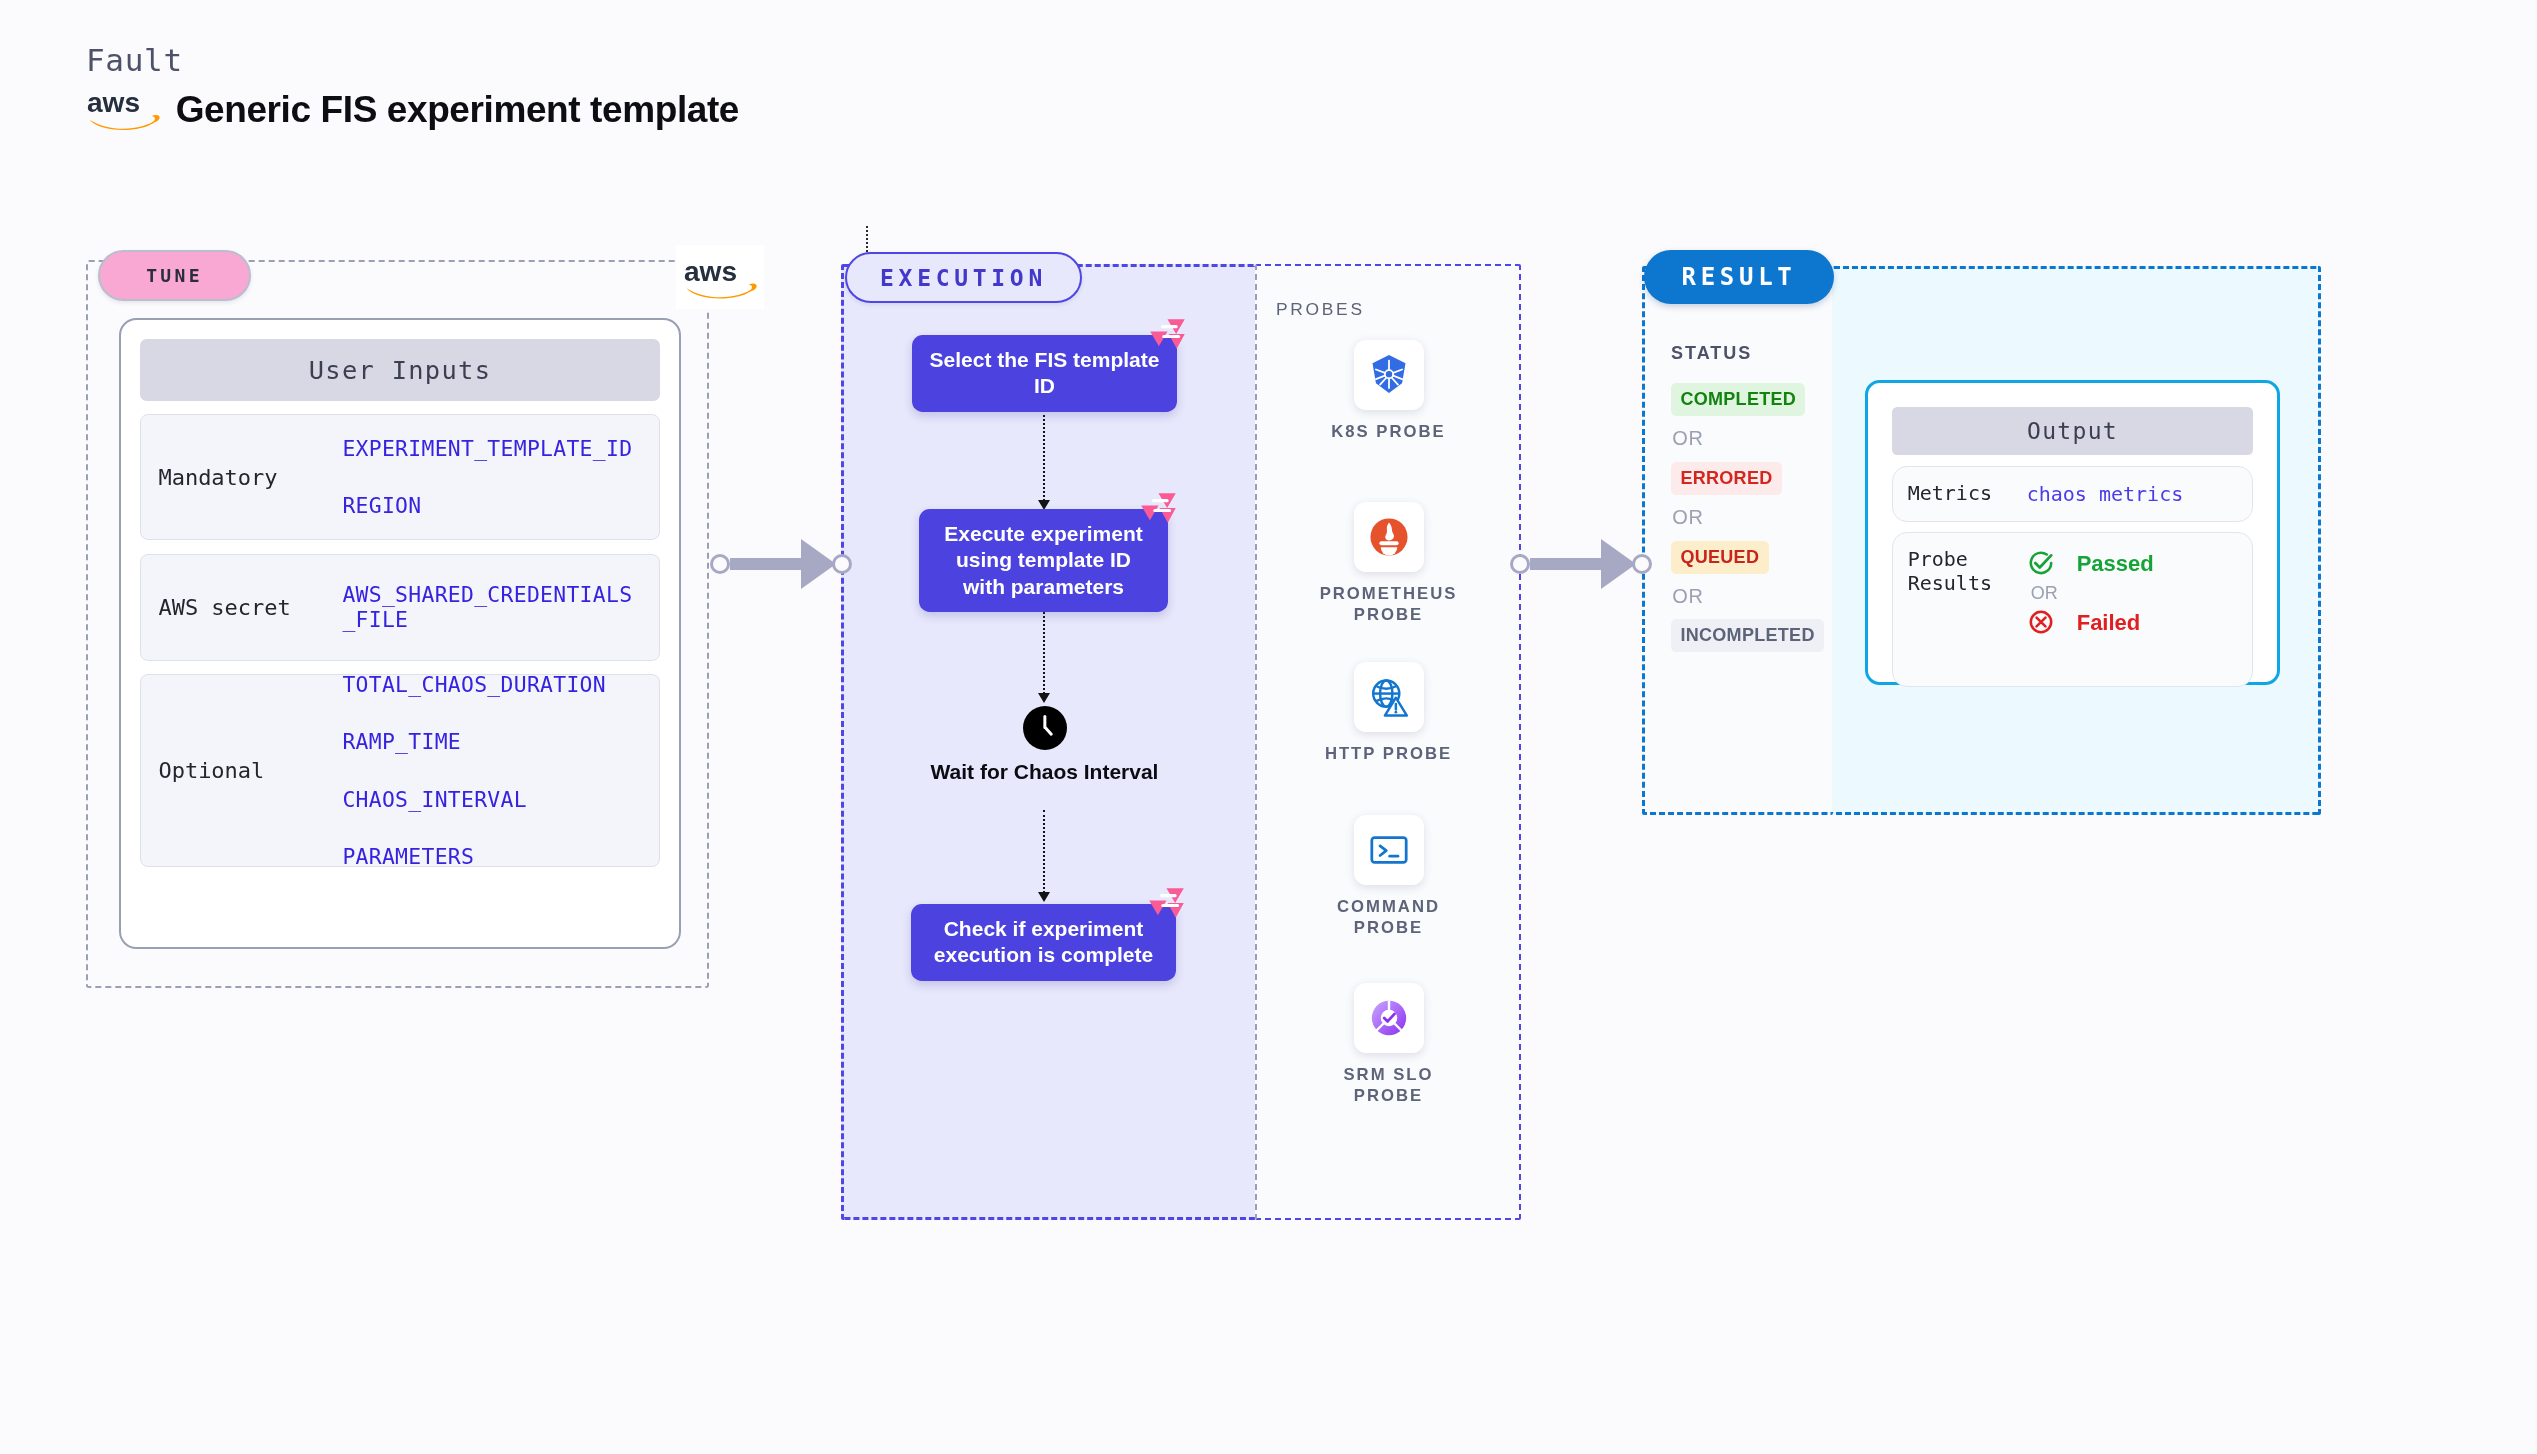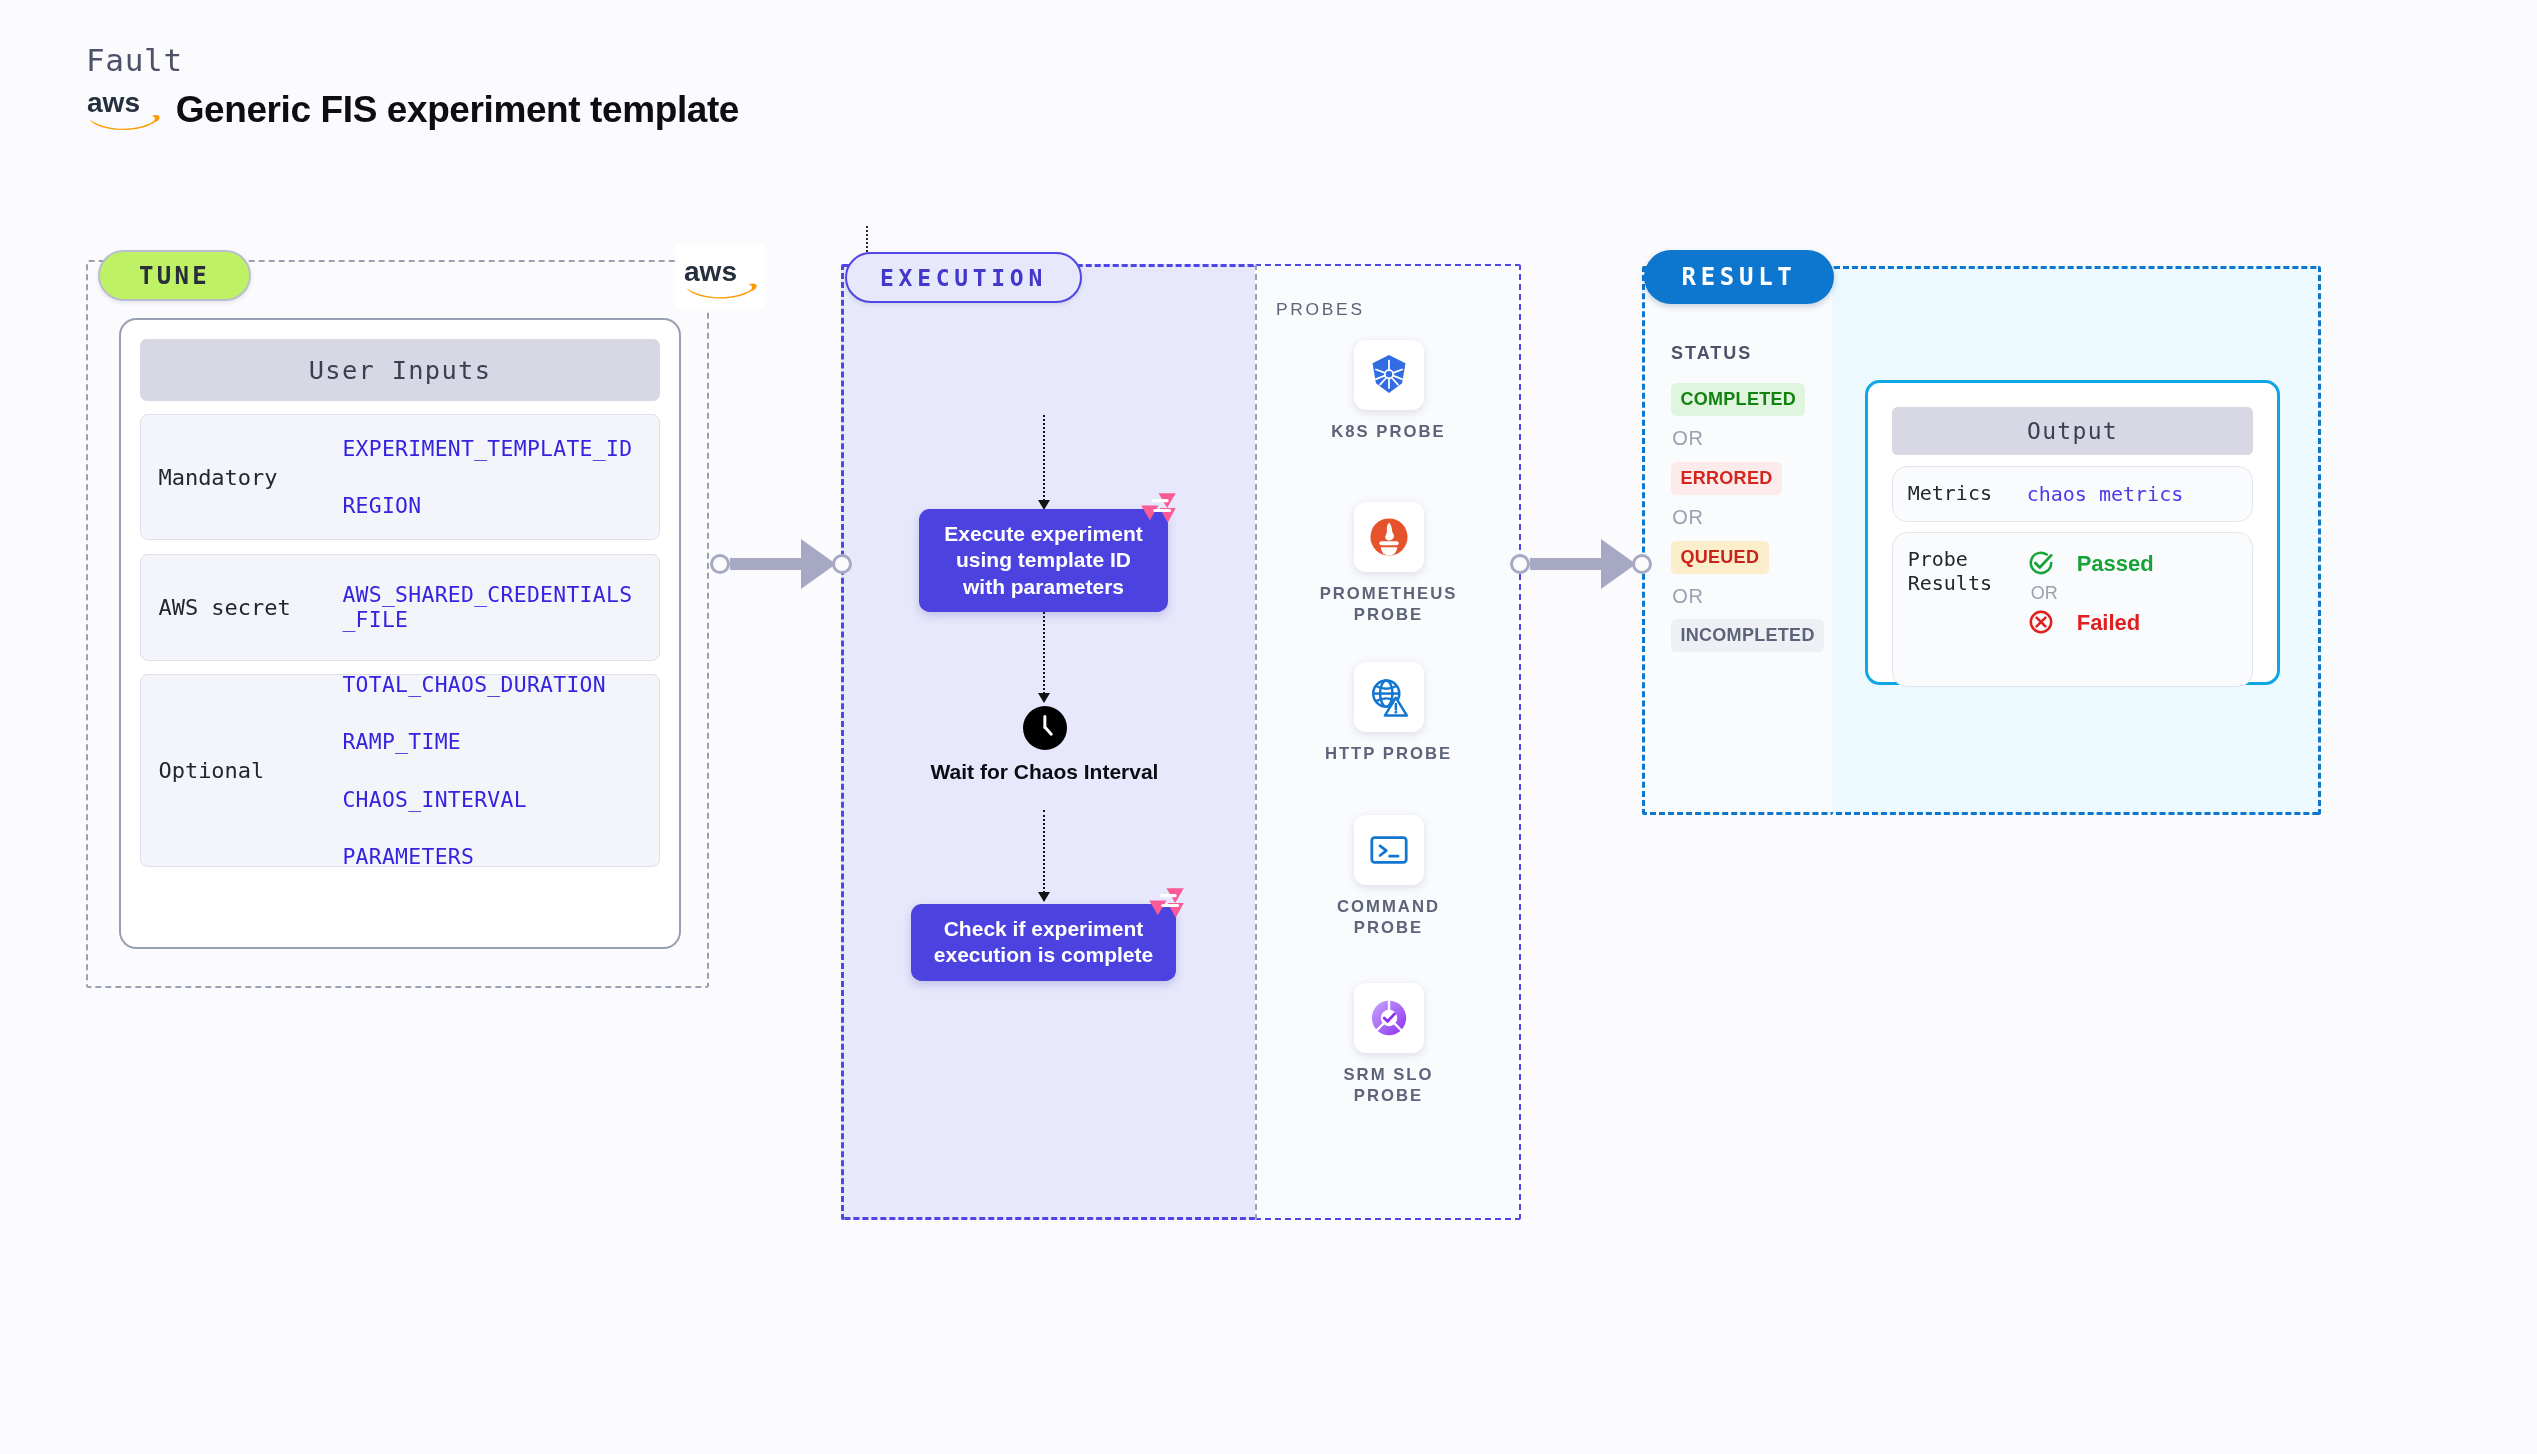--- a/index.html
+++ b/index.html
@@ -26,22 +26,22 @@
 
   
   .panel { position: absolute; }
   .dashbox { position: absolute; border-style: dashed; }
   .tag {
     position: absolute; display: flex; align-items: center; justify-content: center;
     border-radius: 669px; white-space: nowrap; z-index: 6;
     font-family: "DejaVu Sans Mono", monospace; font-weight: bold;
   }
   .tag-tune {
-    background: #bef264; border: 2px solid #b9bece; color: #2a2d3a;
-    font-size: 24px; letter-spacing: 3.3px; box-shadow: 0 2px 4.7px rgba(40,45,80,.10);
+    background: #f9a8d4; border: 2px solid #b9bece; color: #2a2d3a;
+    font-size: 18px; letter-spacing: 3.3px; box-shadow: 0 2px 4.7px rgba(40,45,80,.10);
   }
   .tag-exec {
     background: #e7e8fb; border: 2.7px solid #4f46e5; color: #4338ca;
     font-size: 23px; letter-spacing: 4.7px; box-shadow: 0 2px 4.7px rgba(40,45,80,.10);
   }
   .tag-result {
     background: #0d76cf; border: none; color: #ffffff;
     font-size: 24px; letter-spacing: 4.7px; box-shadow: 0 2.7px 6.7px rgba(20,60,110,.22);
   }
 
@@ -314,20 +314,34 @@
     <span class="cn-bar"></span>
     <span class="cn-head"></span>
     <span class="cn-dot"></span>
   </div>
 
   <div class="dashbox" id="exec-dash-left"></div>
   <div class="dashbox" id="exec-dash-right"></div>
   <div id="exec-stem"></div>
   <div class="tag tag-exec" id="exec-tag">EXECUTION</div>
 
+  <div class="flow" id="fb1">
+    <div class="flow-box">
+      <span>Select the FIS template ID</span>
+      <span class="litmus">
+        <svg viewBox="0 0 60 52">
+          <path d="M30 2 L58 2 L44 26 Z" fill="#fa5a96"></path>
+          <path d="M2 22 L30 22 L16 46 Z" fill="#fa5a96"></path>
+          <path d="M32 26 L58 26 L45 50 Z" fill="#fa5a96"></path>
+          <path d="M22 14 L44 14" stroke="#ffffff" stroke-width="5" stroke-linecap="round"></path>
+          <path d="M24 30 L48 30" stroke="#ffffff" stroke-width="5" stroke-linecap="round"></path>
+        </svg>
+      </span>
+    </div>
+  </div>
 
   <div class="v-arrow" id="va1"></div>
 
   <div class="flow" id="fb2">
     <div class="flow-box">
       <span>Execute experiment using template ID with parameters</span>
       <span class="litmus">
         <svg viewBox="0 0 60 52">
           <path d="M30 2 L58 2 L44 26 Z" fill="#fa5a96"></path>
           <path d="M2 22 L30 22 L16 46 Z" fill="#fa5a96"></path>

